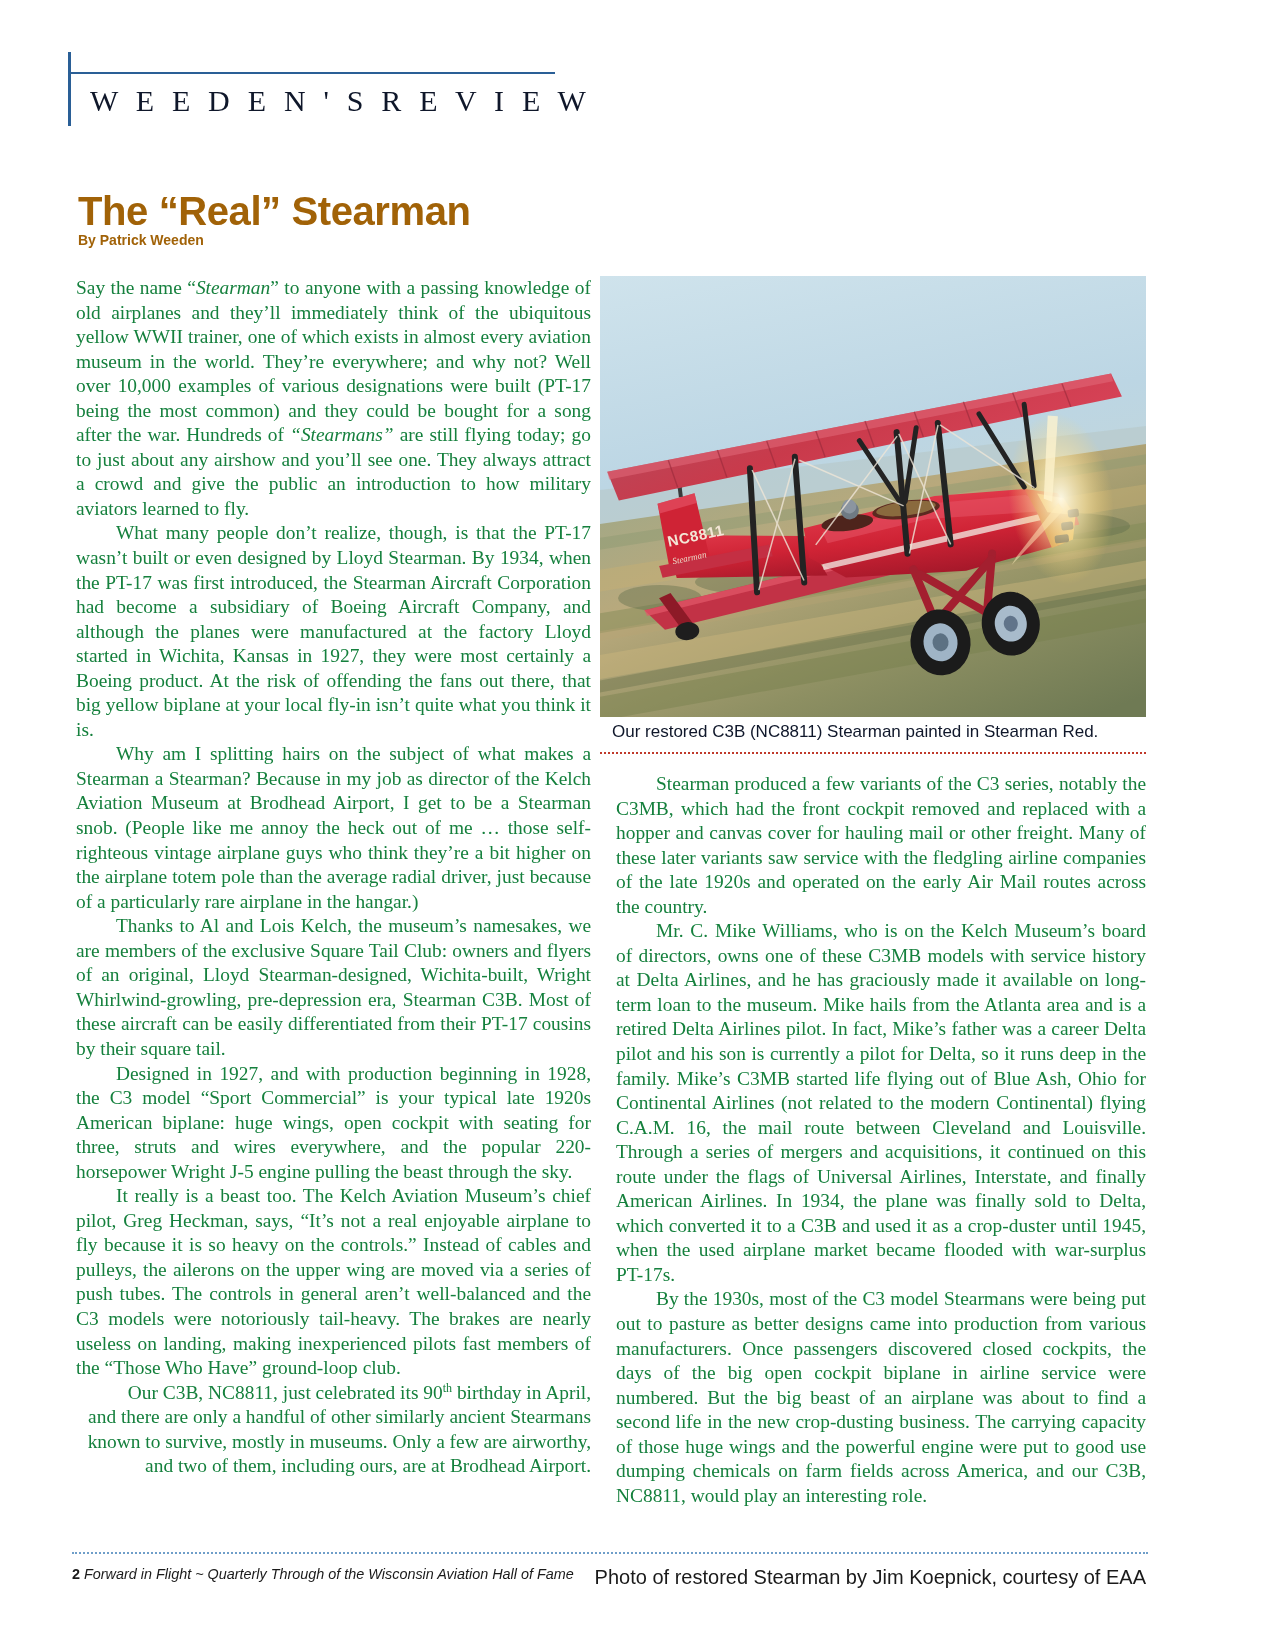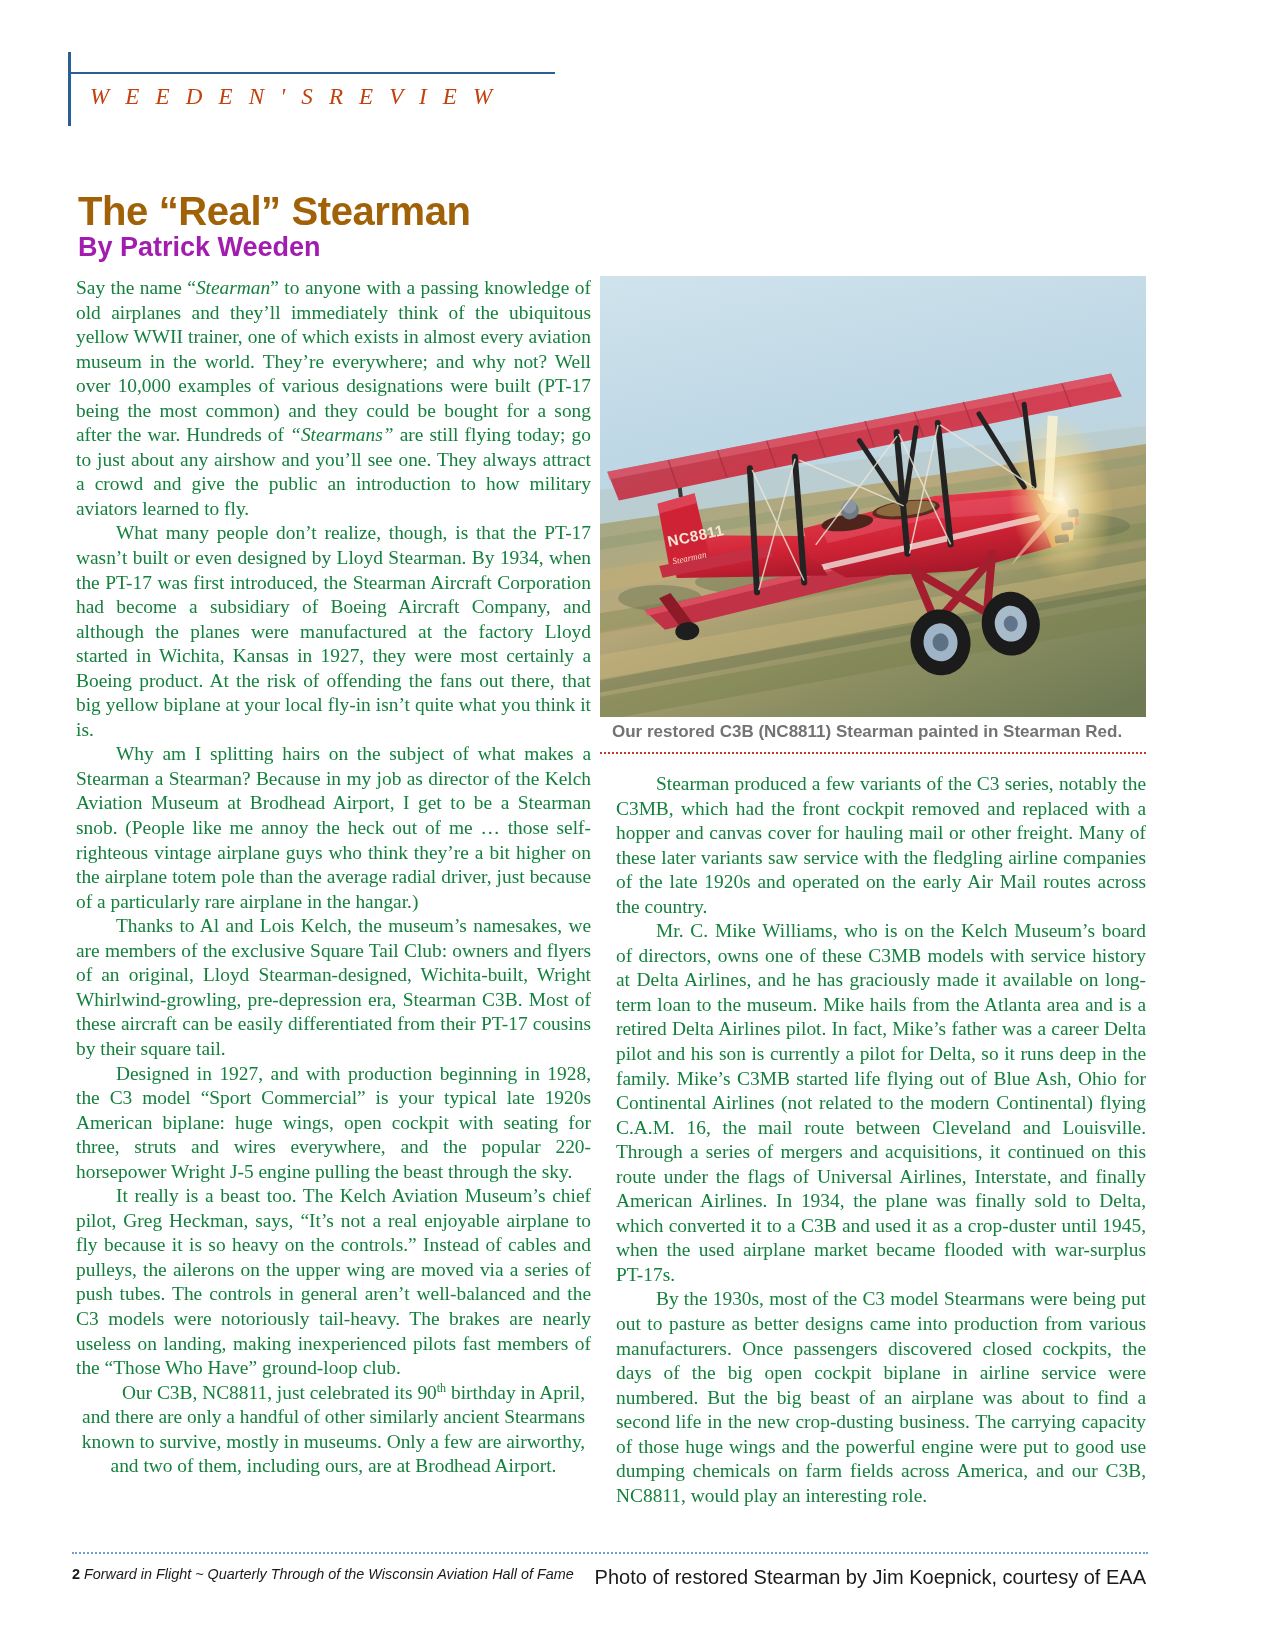--- a/index.html
+++ b/index.html
@@ -44,46 +44,45 @@
     top: 0;
     width: 3px;
     height: 74px;
     background: #2a5f96;
   }
   .masthead-label {
     position: absolute;
     left: 22px;
     top: 32px;
     font-family: "Liberation Serif", serif;
-    font-size: 23px;
+    font-size: 30px;
     letter-spacing: 5.2px;
-    color: #c2410c;
+    color: #0f172a;
     white-space: nowrap;
-    font-style: italic;
   }
 
   
   .headline {
     position: absolute;
     left: 78px;
     top: 162px;
     font-family: "Liberation Sans", sans-serif;
     font-weight: bold;
     font-size: 40px;
     letter-spacing: -0.4px;
     color: #a16207;
   }
   .byline {
     position: absolute;
     left: 78px;
     top: 232px;
     font-family: "Liberation Sans", sans-serif;
     font-weight: bold;
-    font-size: 27px;
-    color: #a21caf;
+    font-size: 14px;
+    color: #a16207;
   }
 
   
   .col-left {
     position: absolute;
     left: 76px;
     top: 276px;
     width: 515px;
   }
   .col-right-lower {
@@ -99,21 +98,21 @@
     line-height: 24.55px;
     text-align: justify;
     text-justify: inter-word;
     color: #15803d;
     hyphens: none;
   }
   .bodytext p.indent {
     text-indent: 40px;
   }
   .bodytext p.last {
-    text-align: center;
+    text-align: right;
   }
   .it { font-style: italic; }
   sup.ord { font-size: 0.62em; vertical-align: super; line-height: 0; }
 
   
   .photo-wrap {
     position: absolute;
     left: 600px;
     top: 276px;
     width: 546px;
@@ -123,23 +122,22 @@
   }
   .photo-wrap svg { display: block; }
 
   .caption {
     position: absolute;
     left: 612px;
     top: 722px;
     width: 534px;
     font-family: "Liberation Sans", sans-serif;
     font-size: 17px;
-    color: #737373;
+    color: #0f172a;
     padding-bottom: 8px;
-    font-weight: bold;
   }
   .caption-rule {
     position: absolute;
     left: 600px;
     top: 752px;
     width: 546px;
     height: 0;
     border-bottom: 2px dotted #c0392b;
   }
 

